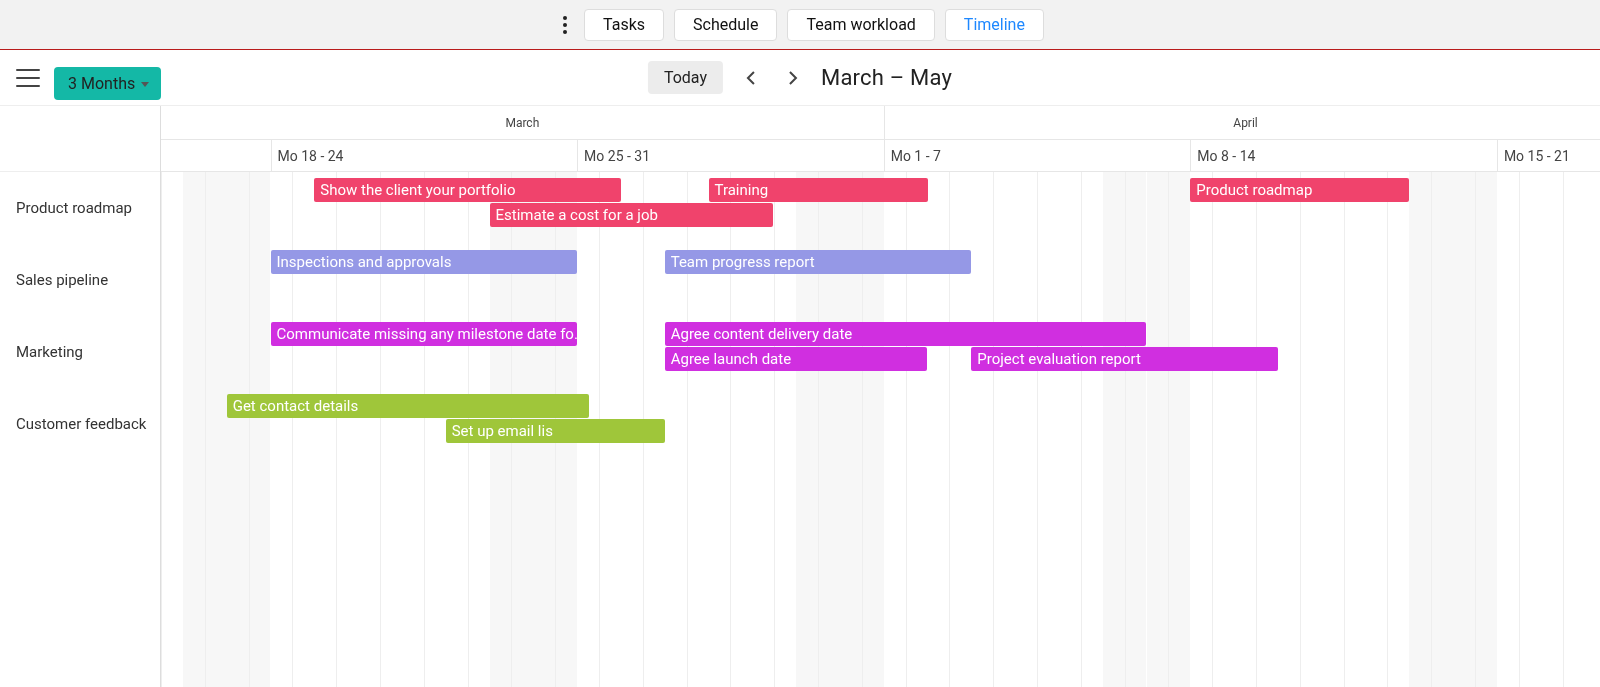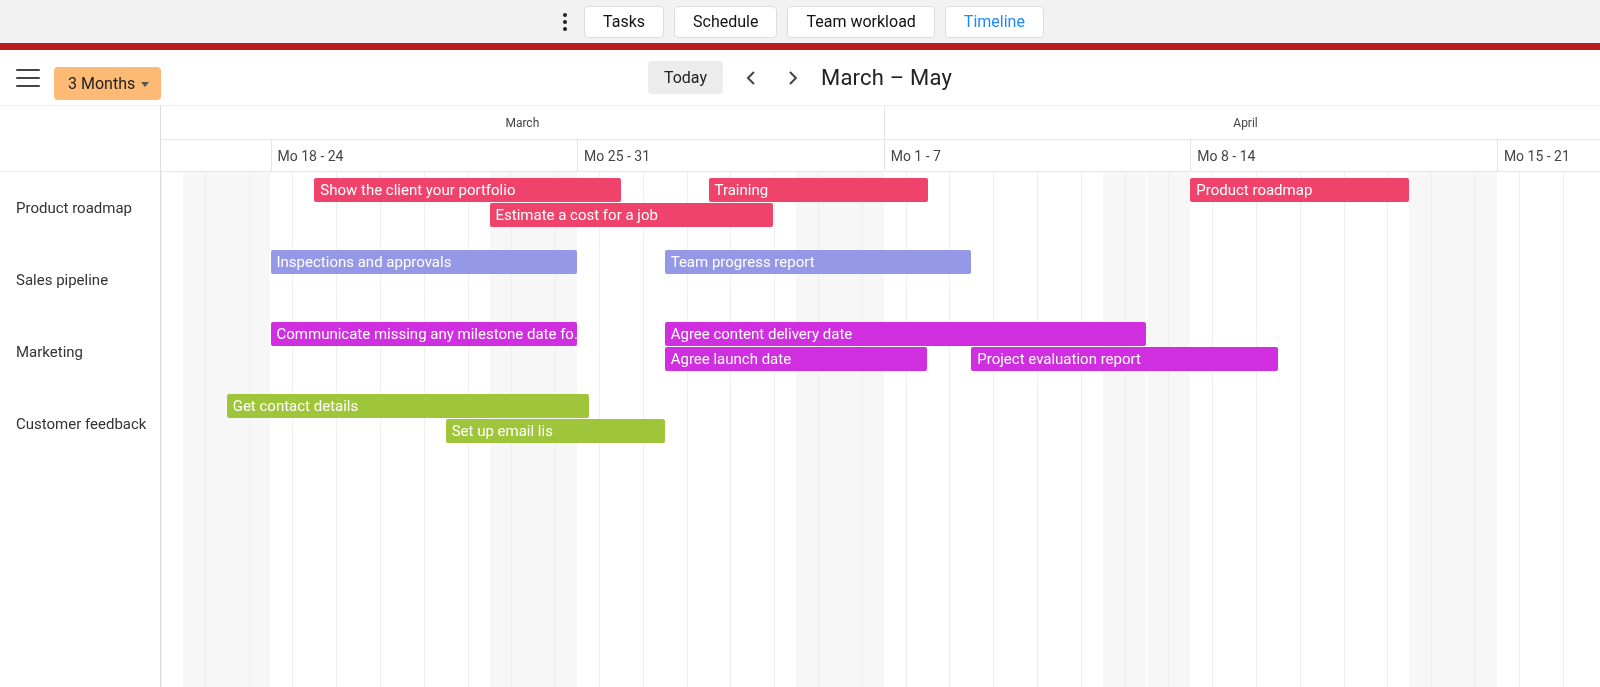--- a/index.html
+++ b/index.html
@@ -9,36 +9,36 @@
   --muted: #6b6b6b;
   --blue: #1e88ff;
   --sidebar-w: 161px;
   --day-w: 43.8px;
   --row-h: 72px;
   --bar-h: 24px;
 }
 * { box-sizing: border-box; }
 html, body { margin:0; padding:0; font-family: -apple-system, BlinkMacSystemFont, "Segoe UI", Roboto, Helvetica, Arial, sans-serif; font-size:15px; color:var(--text); background:#fff; overflow:hidden; }
 .topbar {
-  height:50px; background:var(--grey-bg); display:flex; align-items:center; justify-content:center; border-bottom:7px solid #b91c1c; gap:10px;
+  height:50px; background:var(--grey-bg); display:flex; align-items:center; justify-content:center; border-bottom:1px solid #b91c1c; gap:10px;
 }
 .topbar .kebab { width:18px; height:32px; display:flex; align-items:center; justify-content:center; }
 .topbar .kebab-dots { display:flex; flex-direction:column; gap:3px; }
 .topbar .kebab-dots span { width:4px; height:4px; background:#222; border-radius:50%; display:block; }
 .tabchip {
   background:#fff; border:1px solid #ddd; border-radius:4px; padding:7px 18px; font-size:16px; line-height:1; color:#111;
 }
 .tabchip.active { color:var(--blue); }
 .toolbar {
   height:56px; display:flex; align-items:center; padding: 0 16px; gap:14px; position:relative; border-bottom:1px solid #eee;
 }
 .hamburger { width:24px; height:18px; display:flex; flex-direction:column; justify-content:space-between; }
 .hamburger span { height:2px; background:#444; border-radius:1px; display:block; width:100%; }
 .dropdown {
-  background:#fdba74; border-radius:4px; padding:7px 12px 7px 14px; font-size:16px; color:#222;
+  background:#14b8a6; border-radius:4px; padding:7px 12px 7px 14px; font-size:16px; color:#222;
   display:flex; align-items:center; gap:6px;margin-top:12px;
 }
 .dropdown .caret { width:0; height:0; border-left:4px solid transparent; border-right:4px solid transparent; border-top:5px solid #555; margin-top:2px;}
 .toolbar-center { position:absolute; left:50%; transform:translateX(-50%); display:flex; align-items:center; gap:14px; }
 .today-btn {
   background:#ececec; border-radius:4px; padding:7px 16px; font-size:16px; color:#222;
 }
 .nav-arrow { width:28px; height:28px; display:flex; align-items:center; justify-content:center; color:#444; }
 .nav-arrow svg { stroke:#444; }
 .range-title { font-size:22px; font-weight:400; color:#222; letter-spacing:.2px; }

